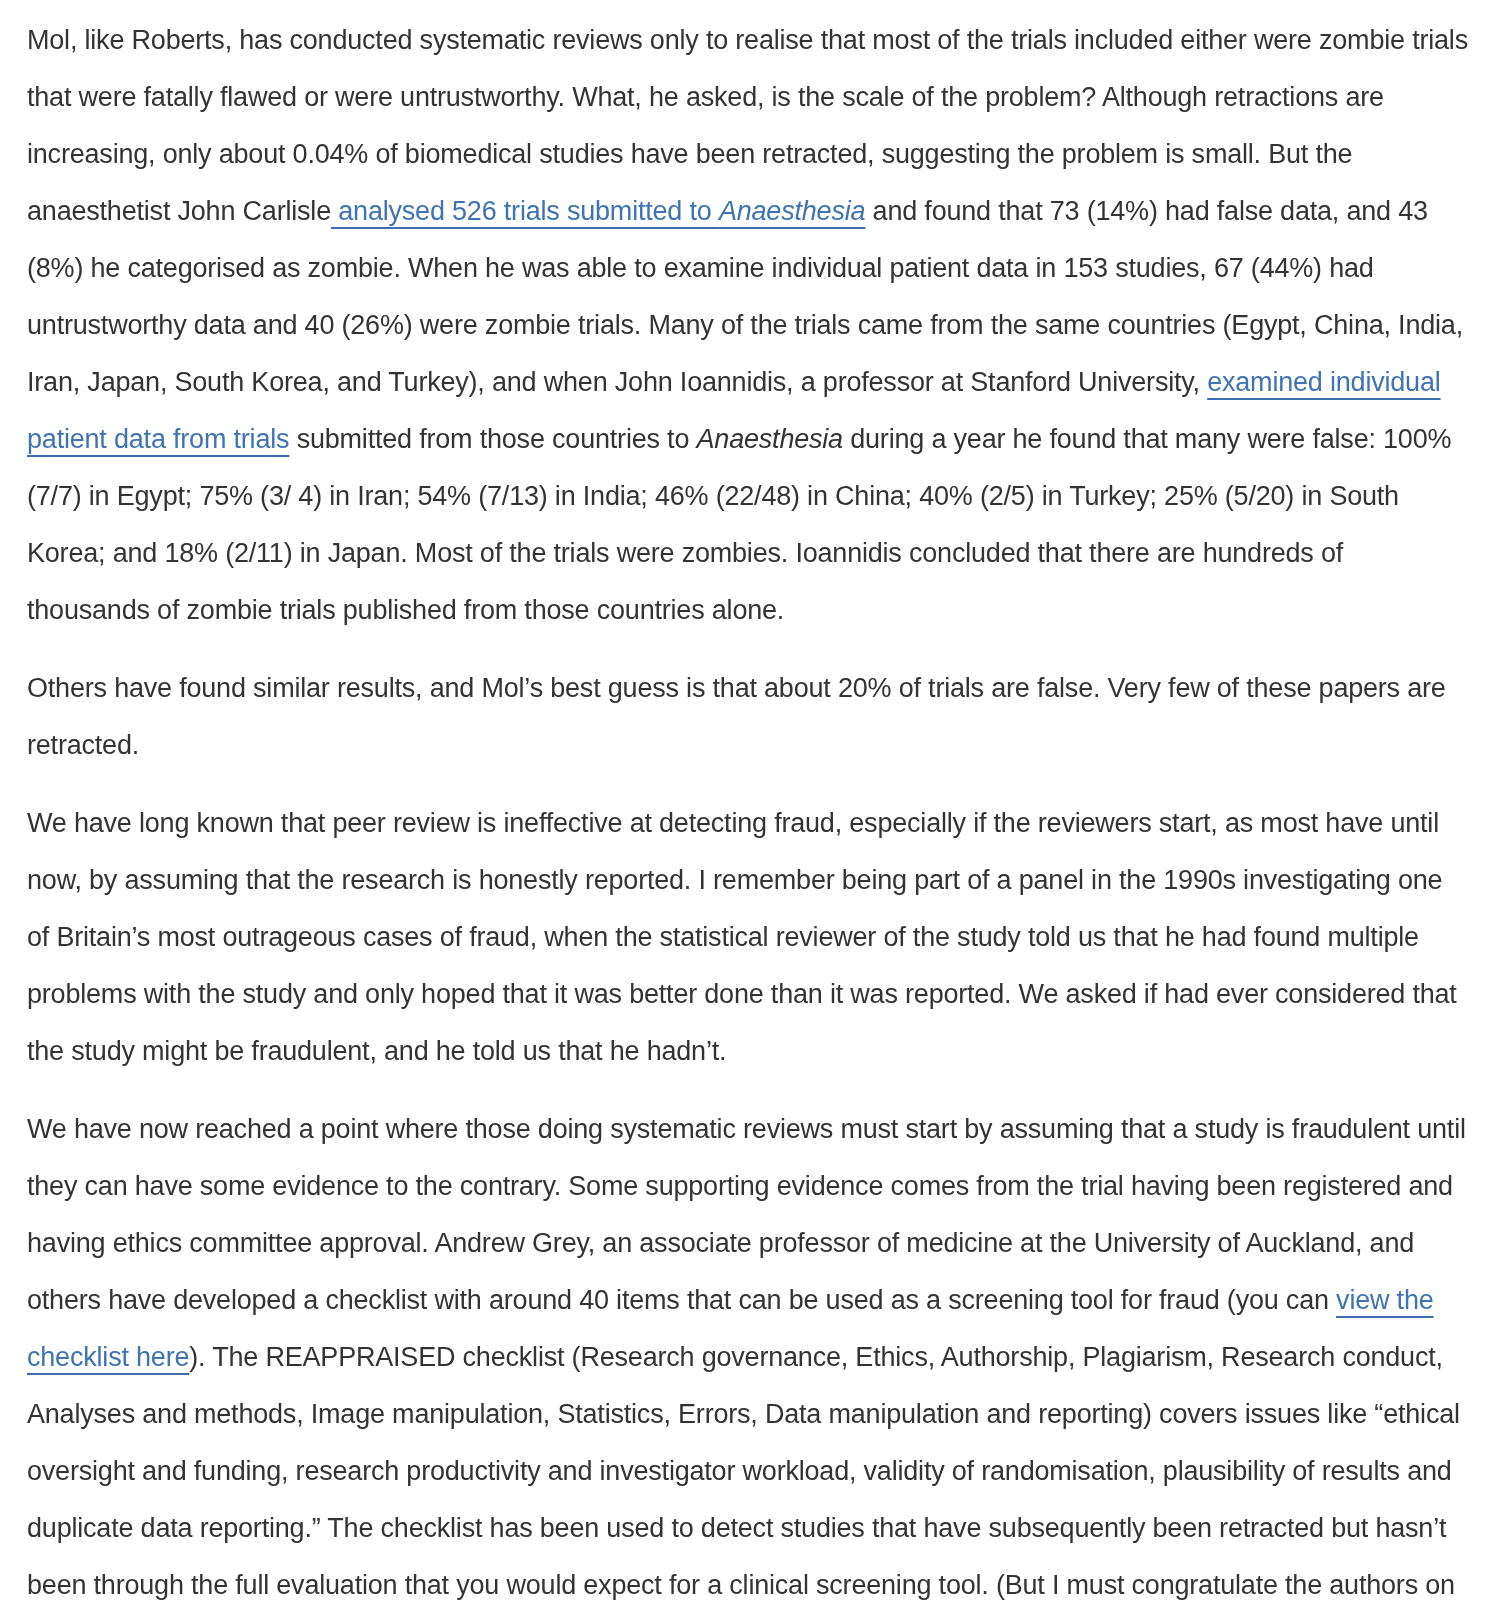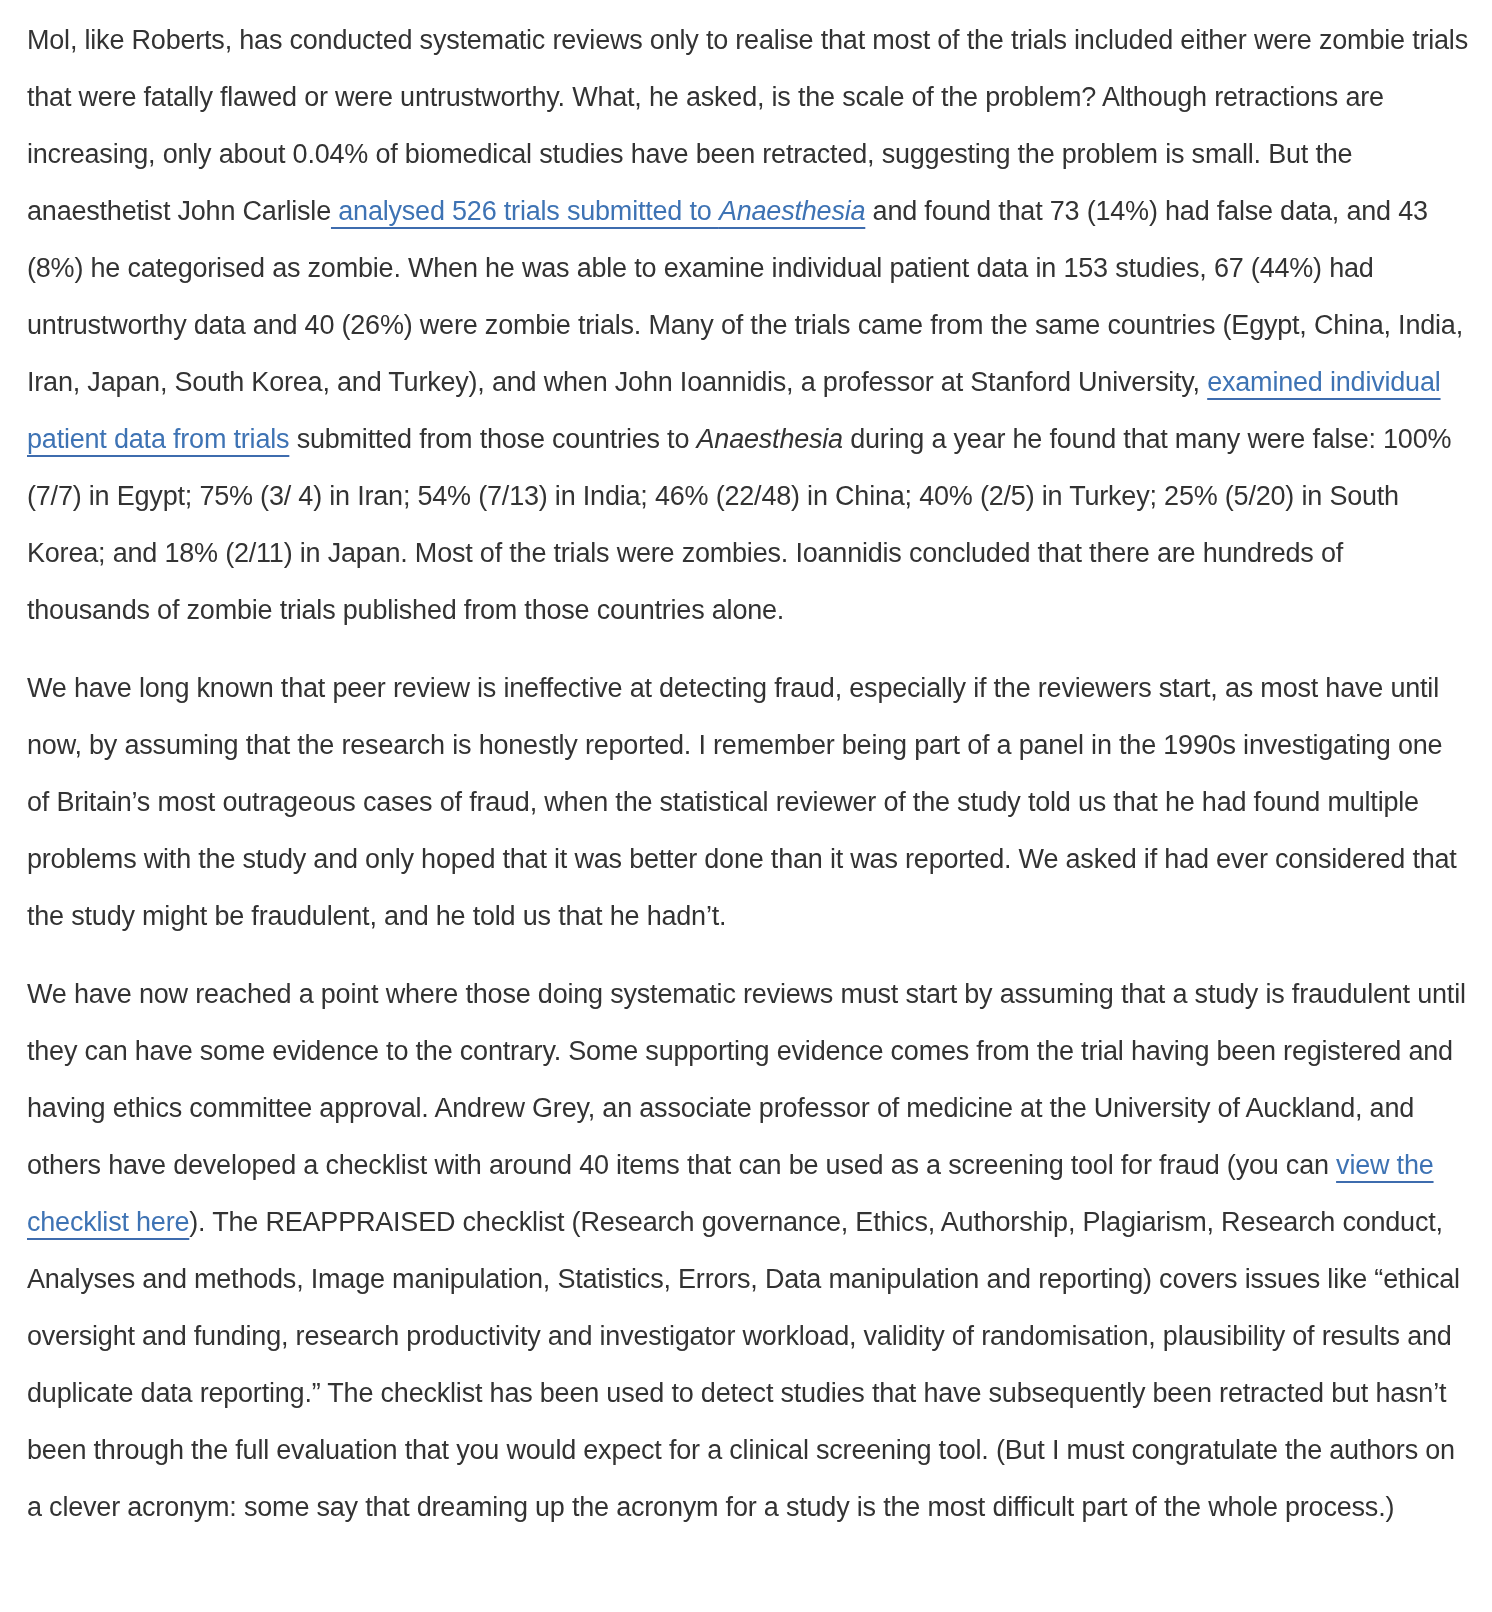--- a/index.html
+++ b/index.html
@@ -36,15 +36,16 @@
     text-underline-offset: 7px;
     cursor: pointer;
   }
   a.link.it { font-style: italic; }
 </style>
 </head>
 <body>
 
 <div class="article-body">
     <p class="para"><span>Mol, like Roberts, has conducted systematic reviews only to realise that most of the trials included either were zombie trials that were fatally flawed or were untrustworthy. What, he asked, is the scale of the problem? Although retractions are increasing, only about 0.04% of biomedical studies have been retracted, suggesting the problem is small. But the anaesthetist John Carlisle</span><a class="link" href="#"> analysed 526 trials submitted to </a><a class="link it" href="#">Anaesthesia</a><span> and found that 73 (14%) had false data, and 43 (8%) he categorised as zombie. When he was able to examine individual patient data in 153 studies, 67 (44%) had untrustworthy data and 40 (26%) were zombie trials. Many of the trials came from the same countries (Egypt, China, India, Iran, Japan, South Korea, and Turkey), and when John Ioannidis, a professor at Stanford University, </span><a class="link" href="#">examined individual patient data from trials</a><span> submitted from those countries to </span><em class="it-run">Anaesthesia</em><span> during a year he found that many were false: 100% (7/7) in Egypt; 75% (3/ 4) in Iran; 54% (7/13) in India; 46% (22/48) in China; 40% (2/5) in Turkey; 25% (5/20) in South Korea; and 18% (2/11) in Japan. Most of the trials were zombies. Ioannidis concluded that there are hundreds of thousands of zombie trials published from those countries alone.</span></p>
+    <p class="para"><span>Others have found similar results, and Mol’s best guess is that about 20% of trials are false. Very few of these papers are retracted.</span></p>
     <p class="para"><span>We have long known that peer review is ineffective at detecting fraud, especially if the reviewers start, as most have until now, by assuming that the research is honestly reported. I remember being part of a panel in the 1990s investigating one of Britain’s most outrageous cases of fraud, when the statistical reviewer of the study told us that he had found multiple problems with the study and only hoped that it was better done than it was reported. We asked if had ever considered that the study might be fraudulent, and he told us that he hadn’t.</span></p>
     <p class="para"><span>We have now reached a point where those doing systematic reviews must start by assuming that a study is fraudulent until they can have some evidence to the contrary. Some supporting evidence comes from the trial having been registered and having ethics committee approval. Andrew Grey, an associate professor of medicine at the University of Auckland, and others have developed a checklist with around 40 items that can be used as a screening tool for fraud (you can </span><a class="link" href="#">view the checklist here</a><span>). The REAPPRAISED checklist (Research governance, Ethics, Authorship, Plagiarism, Research conduct, Analyses and methods, Image manipulation, Statistics, Errors, Data manipulation and reporting) covers issues like “ethical oversight and funding, research productivity and investigator workload, validity of randomisation, plausibility of results and duplicate data reporting.” The checklist has been used to detect studies that have subsequently been retracted but hasn’t been through the full evaluation that you would expect for a clinical screening tool. (But I must congratulate the authors on a clever acronym: some say that dreaming up the acronym for a study is the most difficult part of the whole process.)</span></p>
   </div>
 
 </body></html>

